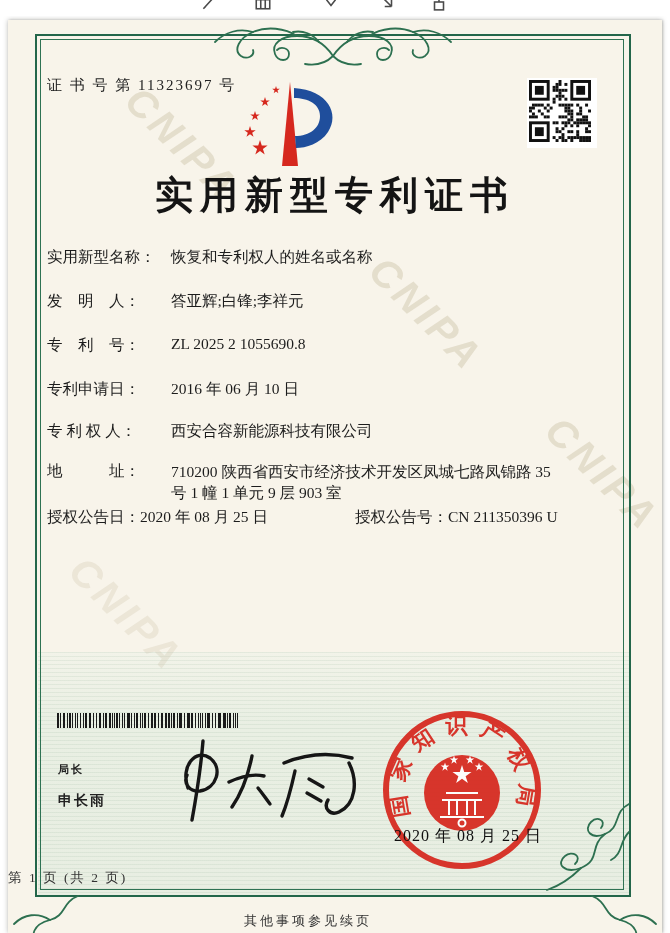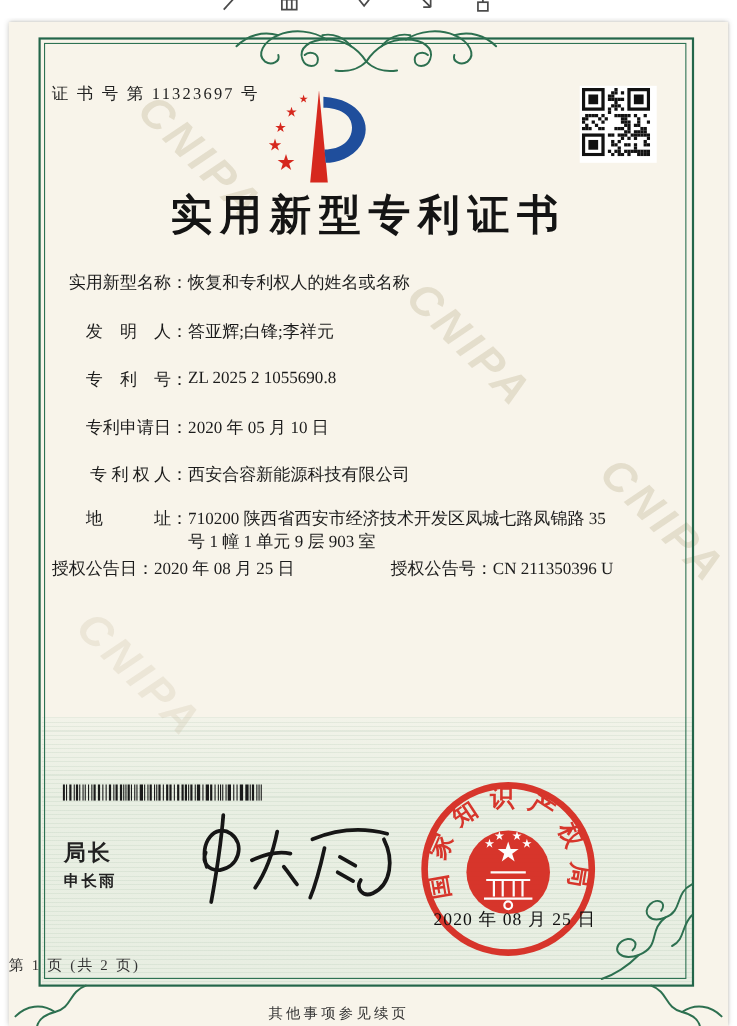--- a/index.html
+++ b/index.html
@@ -39,33 +39,33 @@
   
   .cert-no{position:absolute;left:39px;top:56px;font-size:15px;letter-spacing:2px;color:#222;}
   .logo{position:absolute;left:224px;top:60px;width:112px;height:94px;}
   .qr{position:absolute;left:519px;top:58px;width:66px;height:66px;background:#fff;padding:2px;}
   .title{
     position:absolute;left:0;top:150px;width:654px;text-align:center;
     font-size:38px;font-weight:700;letter-spacing:7px;color:#141414;
   }
   
   .frow{position:absolute;left:39px;font-size:15.5px;color:#1c1c1c;white-space:nowrap;}
-  .frow .lb{display:inline-block;width:124px;vertical-align:top;text-align:right;}
+  .frow .lb{display:inline-block;width:124px;vertical-align:top;}
   .frow .val{display:inline-block;vertical-align:top;}
   .addr .val{white-space:normal;width:440px;line-height:21px;}
   .grant-pair2{position:absolute;left:308px;top:0;}
   
   .body-text{
     position:absolute;left:32px;top:516px;width:560px;
     font-size:15px;font-style:italic;line-height:26px;color:#222;text-align:justify;
   }
   .body-text p{margin:0;text-indent:2em;}
   
   .barcode{position:absolute;left:49px;top:693px;width:185px;height:15px;}
-  .issuer-title{position:absolute;left:50px;top:742px;font-family:"Liberation Sans","DejaVu Sans",sans-serif;font-weight:700;font-size:20px;letter-spacing:2px;color:#222;}
+  .issuer-title{position:absolute;left:50px;top:742px;font-family:"Liberation Sans","DejaVu Sans",sans-serif;font-weight:700;font-size:11px;letter-spacing:2px;color:#222;}
   .issuer-name{position:absolute;left:50px;top:772px;font-family:"Liberation Sans","DejaVu Sans",sans-serif;font-weight:700;font-size:14px;letter-spacing:2px;color:#222;}
   .signature{position:absolute;left:158px;top:716px;width:200px;height:100px;}
   .seal{position:absolute;left:369px;top:685px;width:170px;height:170px;opacity:.93;}
   .seal-date{position:absolute;left:386px;top:806px;width:160px;font-size:16px;letter-spacing:1px;color:#101010;z-index:4;white-space:nowrap;}
   .page-ind{position:absolute;left:0;top:849px;width:560px;text-align:left;font-size:13.5px;letter-spacing:2px;color:#333;}
   .cont-note{position:absolute;left:0;top:892px;width:600px;text-align:center;font-size:13px;letter-spacing:3px;color:#333;}
   .defs-hidden{position:absolute;width:0;height:0;overflow:hidden;}
 </style>
 </head>
 <body>
@@ -300,21 +300,21 @@
   <div class="frow" style="top:227px">
     <span class="lb">实用新型名称：</span><span class="val">恢复和专利权人的姓名或名称</span>
   </div>
   <div class="frow" style="top:271px">
     <span class="lb">发　明　人：</span><span class="val">答亚辉;白锋;李祥元</span>
   </div>
   <div class="frow" style="top:315px">
     <span class="lb">专　利　号：</span><span class="val">ZL 2025 2 1055690.8</span>
   </div>
   <div class="frow" style="top:359px">
-    <span class="lb">专利申请日：</span><span class="val">2020 年 05 月 10 日</span>
+    <span class="lb">专利申请日：</span><span class="val">2016 年 06 月 10 日</span>
   </div>
   <div class="frow" style="top:401px">
     <span class="lb">专 利 权 人：</span><span class="val">西安合容新能源科技有限公司</span>
   </div>
   <div class="frow addr" style="top:441px">
     <span class="lb">地　　　址：</span><span class="val"><span>710200 陕西省西安市经济技术开发区凤城七路凤锦路 35</span><br><span>号 1 幢 1 单元 9 层 903 室</span></span>
   </div>
   <div class="frow" style="top:487px;width:580px">
     <span>授权公告日：</span><span>2020 年 08 月 25 日</span>
     <span class="grant-pair2"><span>授权公告号：</span><span>CN 211350396 U</span></span>

